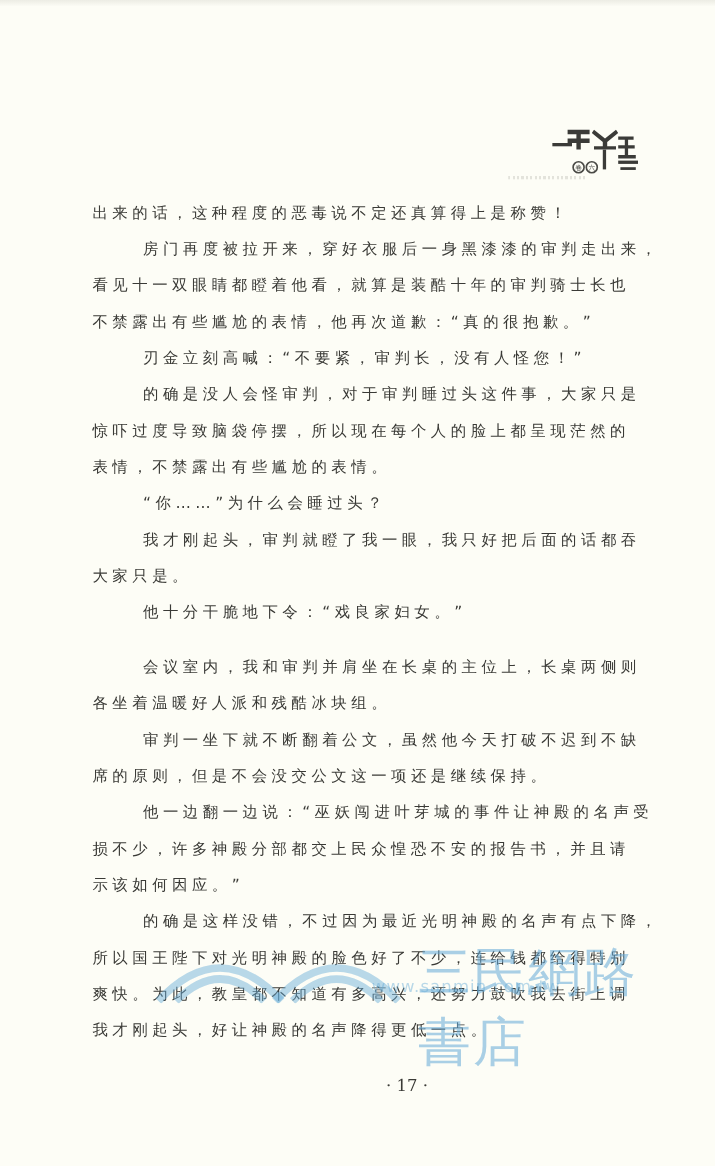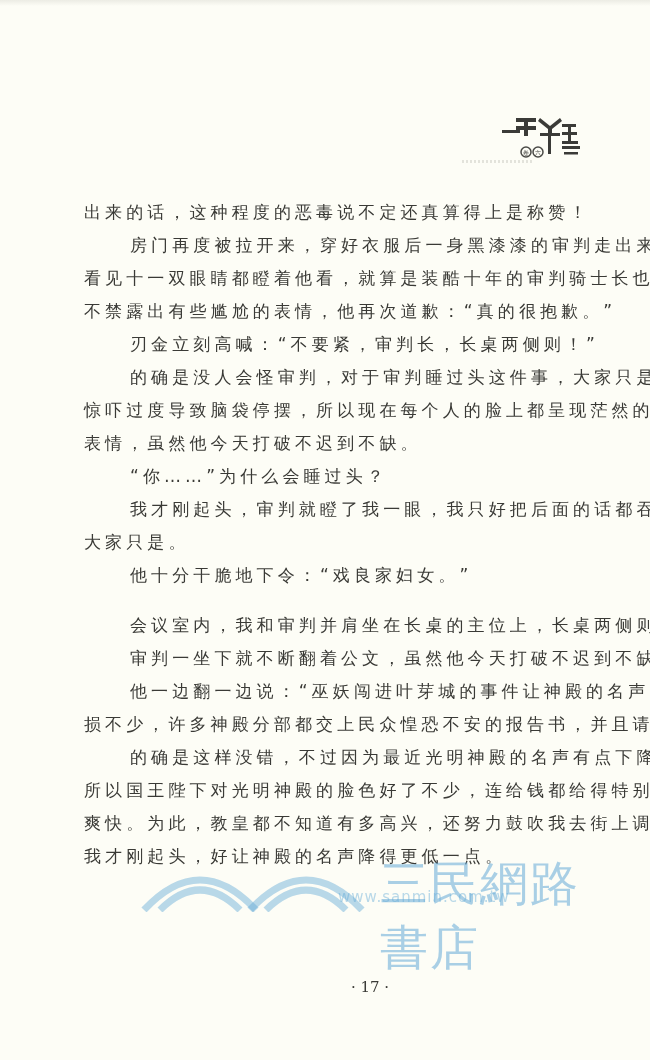--- a/index.html
+++ b/index.html
@@ -39,24 +39,24 @@
       left: 462px;
       top: 160px;
       width: 70px;
       height: 3px;
       background: repeating-linear-gradient(90deg, #d8d8d0 0 2px, transparent 2px 4px);
       opacity: 0.7;
     }
     .body-text {
       position: absolute;
       left: 84px;
-      top: 196px;
+      top: 178px;
       width: 468px;
       color: #3a3a36;
-      font-size: 17px;
+      font-size: 14px;
       line-height: 33px;
       letter-spacing: 4.1px;
     }
     .line {
       height: 33px;
       white-space: nowrap;
     }
     .line.indent {
       padding-left: 46px;
     }
@@ -132,47 +132,50 @@
   <div class="body-text" id="body-text">
       <div class="paragraph">
         <div class="line">出来的话，这种程度的恶毒说不定还真算得上是称赞！</div>
       </div>
       <div class="paragraph">
         <div class="line indent">房门再度被拉开来，穿好衣服后一身黑漆漆的审判走出来，</div>
         <div class="line">看见十一双眼睛都瞪着他看，就算是装酷十年的审判骑士长也</div>
         <div class="line">不禁露出有些尴尬的表情，他再次道歉：“真的很抱歉。”</div>
       </div>
       <div class="paragraph">
-        <div class="line indent">刃金立刻高喊：“不要紧，审判长，长桌两侧则！”</div>
+        <div class="line indent">刃金立刻高喊：“不要紧，审判长，没有人怪您！”</div>
       </div>
       <div class="paragraph">
         <div class="line indent">的确是没人会怪审判，对于审判睡过头这件事，大家只是</div>
         <div class="line">惊吓过度导致脑袋停摆，所以现在每个人的脸上都呈现茫然的</div>
-        <div class="line">表情，虽然他今天打破不迟到不缺。</div>
+        <div class="line">表情，不禁露出有些尴尬的表情。</div>
       </div>
       <div class="paragraph">
         <div class="line indent">“你……”为什么会睡过头？</div>
       </div>
       <div class="paragraph">
         <div class="line indent">我才刚起头，审判就瞪了我一眼，我只好把后面的话都吞</div>
         <div class="line">大家只是。</div>
       </div>
       <div class="paragraph">
         <div class="line indent">他十分干脆地下令：“戏良家妇女。”</div>
       </div>
       <div class="gap"></div>
       <div class="paragraph">
         <div class="line indent">会议室内，我和审判并肩坐在长桌的主位上，长桌两侧则</div>
+        <div class="line">各坐着温暖好人派和残酷冰块组。</div>
       </div>
       <div class="paragraph">
         <div class="line indent">审判一坐下就不断翻着公文，虽然他今天打破不迟到不缺</div>
+        <div class="line">席的原则，但是不会没交公文这一项还是继续保持。</div>
       </div>
       <div class="paragraph">
         <div class="line indent">他一边翻一边说：“巫妖闯进叶芽城的事件让神殿的名声受</div>
         <div class="line">损不少，许多神殿分部都交上民众惶恐不安的报告书，并且请</div>
+        <div class="line">示该如何因应。”</div>
       </div>
       <div class="paragraph">
         <div class="line indent">的确是这样没错，不过因为最近光明神殿的名声有点下降，</div>
         <div class="line">所以国王陛下对光明神殿的脸色好了不少，连给钱都给得特别</div>
         <div class="line">爽快。为此，教皇都不知道有多高兴，还努力鼓吹我去街上调</div>
         <div class="line">我才刚起头，好让神殿的名声降得更低一点。</div>
       </div>
     </div>
 
   <div class="watermark">

